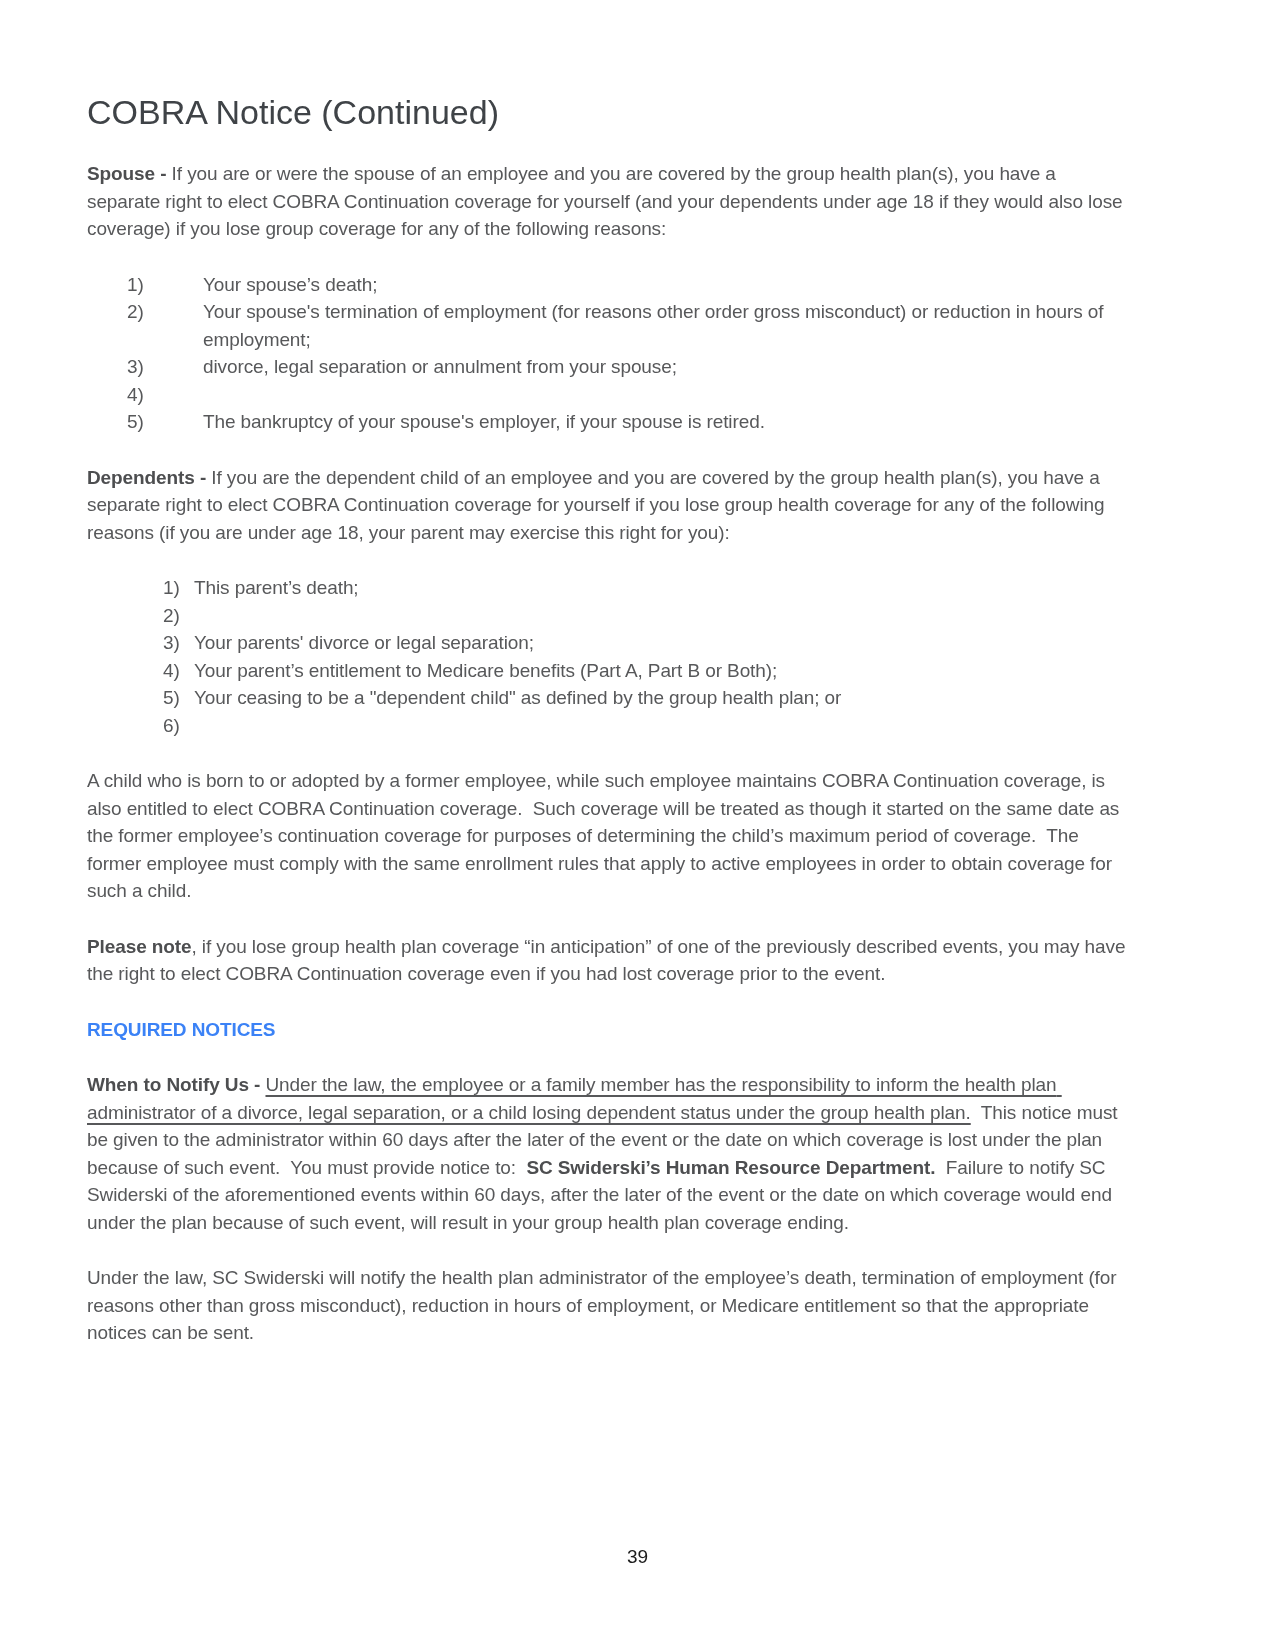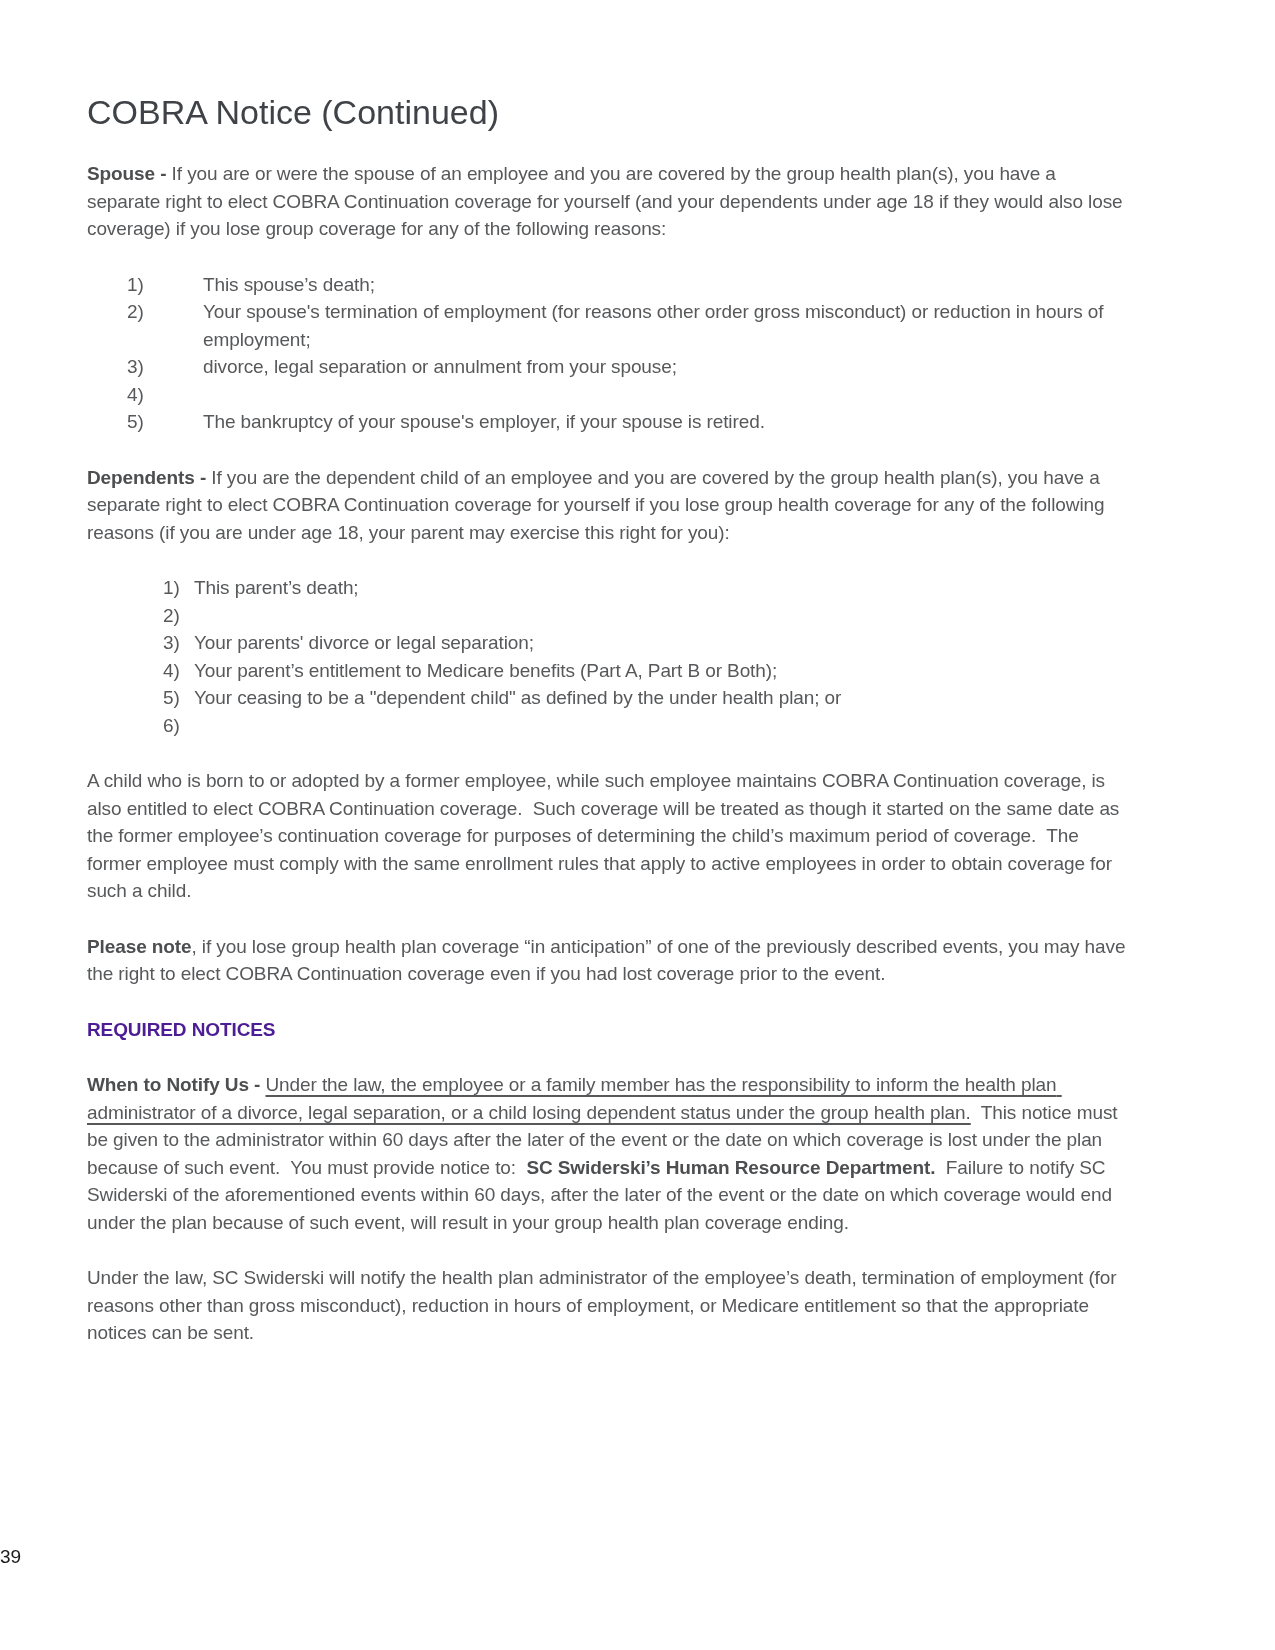--- a/index.html
+++ b/index.html
@@ -22,56 +22,56 @@
     line-height: 36px;
     font-weight: 400;
     color: #3f4347;
     letter-spacing: 0;
     margin: 0 0 30px 0;
   }
   .para { margin: 0 12px 28px 0; white-space: pre-wrap; }
   .b { font-weight: 700; color: #4d4e50; }
   .section-heading {
     font-weight: 700;
-    color: #4c1d95;
+    color: #3b82f6;
     margin: 0 0 28px 0;
   }
   .list { margin: 0 0 28px 0; }
   .row { display: flex; }
   .list-spouse .num { flex: none; box-sizing: content-box; padding-left: 40px; width: 76px; }
   .list-dep .num { flex: none; box-sizing: content-box; padding-left: 76px; width: 31px; }
   .txt { flex: 1; white-space: pre-wrap; }
   .u {
     text-decoration: underline;
     text-underline-offset: 4px;
     text-decoration-thickness: 1.5px;
   }
   .page-num {
     position: absolute;
     top: 1543px;
     left: 0;
     width: 1275px;
-    text-align: left;
+    text-align: center;
     color: #1c1c1c;
     letter-spacing: 0;
   }
 </style>
 </head>
 <body>
 
 <div class="page">
 
   <h1 class="doc-title">COBRA Notice (Continued)</h1>
 
   <p class="para"><span class="b">Spouse - </span><span>If you are or were the spouse of an employee and you are covered by the group health plan(s), you have a separate right to elect COBRA Continuation coverage for yourself (and your dependents under age 18 if they would also lose coverage) if you lose group coverage for any of the following reasons:</span></p>
 
   <div class="list list-spouse">
     <div class="row">
         <span class="num">1)</span>
-        <span class="txt">This spouse’s death;</span>
+        <span class="txt">Your spouse’s death;</span>
       </div>
     <div class="row">
         <span class="num">2)</span>
         <span class="txt">Your spouse's termination of employment (for reasons other order gross misconduct) or reduction in hours of employment;</span>
       </div>
     <div class="row">
         <span class="num">3)</span>
         <span class="txt">divorce, legal separation or annulment from your spouse;</span>
       </div>
     <div class="row">
@@ -96,21 +96,21 @@
     <div class="row">
         <span class="num">3)</span>
         <span class="txt">Your parents' divorce or legal separation;</span>
       </div>
     <div class="row">
         <span class="num">4)</span>
         <span class="txt">Your parent’s entitlement to Medicare benefits (Part A, Part B or Both);</span>
       </div>
     <div class="row">
         <span class="num">5)</span>
-        <span class="txt">Your ceasing to be a "dependent child" as defined by the under health plan; or</span>
+        <span class="txt">Your ceasing to be a "dependent child" as defined by the group health plan; or</span>
       </div>
     <div class="row">
         <span class="num">6)</span>
       </div>
   </div>
 
   <p class="para">A child who is born to or adopted by a former employee, while such employee maintains COBRA Continuation coverage, is also entitled to elect COBRA Continuation coverage.  Such coverage will be treated as though it started on the same date as the former employee’s continuation coverage for purposes of determining the child’s maximum period of coverage.  The former employee must comply with the same enrollment rules that apply to active employees in order to obtain coverage for such a child.</p>
 
   <p class="para"><span class="b">Please note</span><span>, if you lose group health plan coverage “in anticipation” of one of the previously described events, you may have the right to elect COBRA Continuation coverage even if you had lost coverage prior to the event.</span></p>
 

